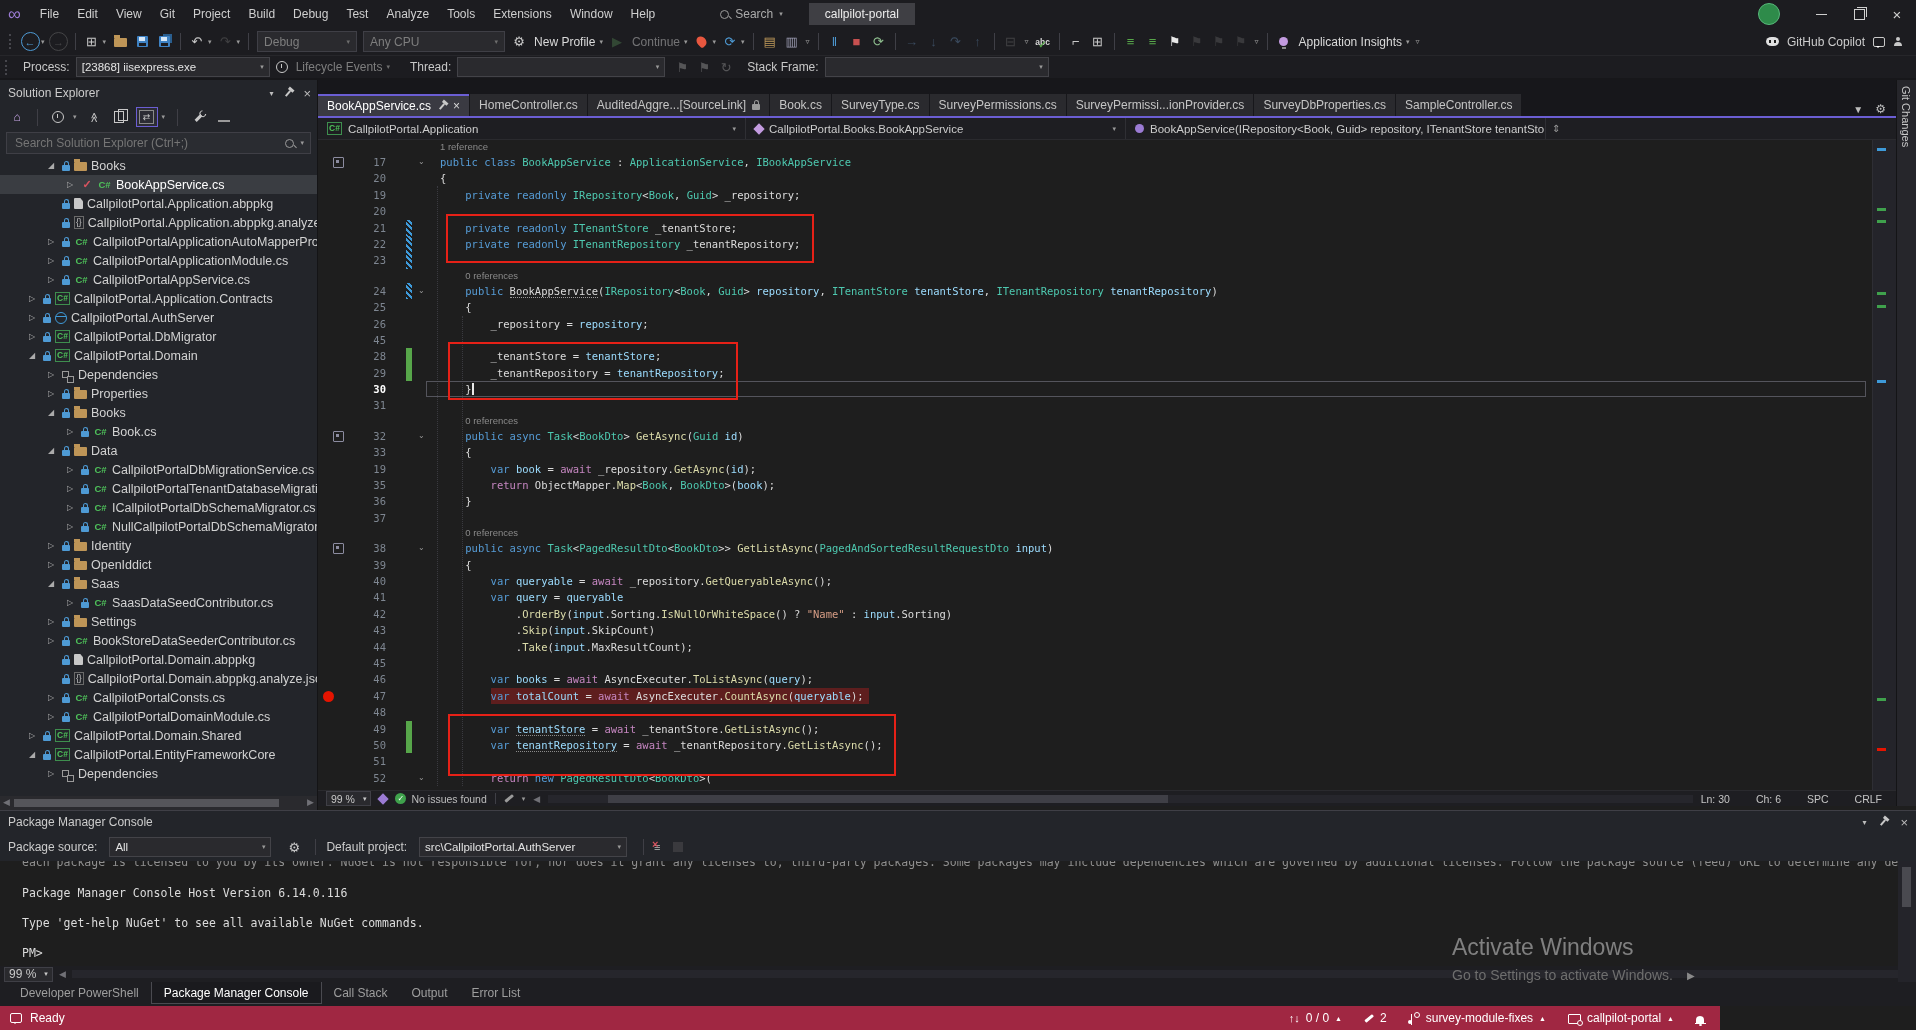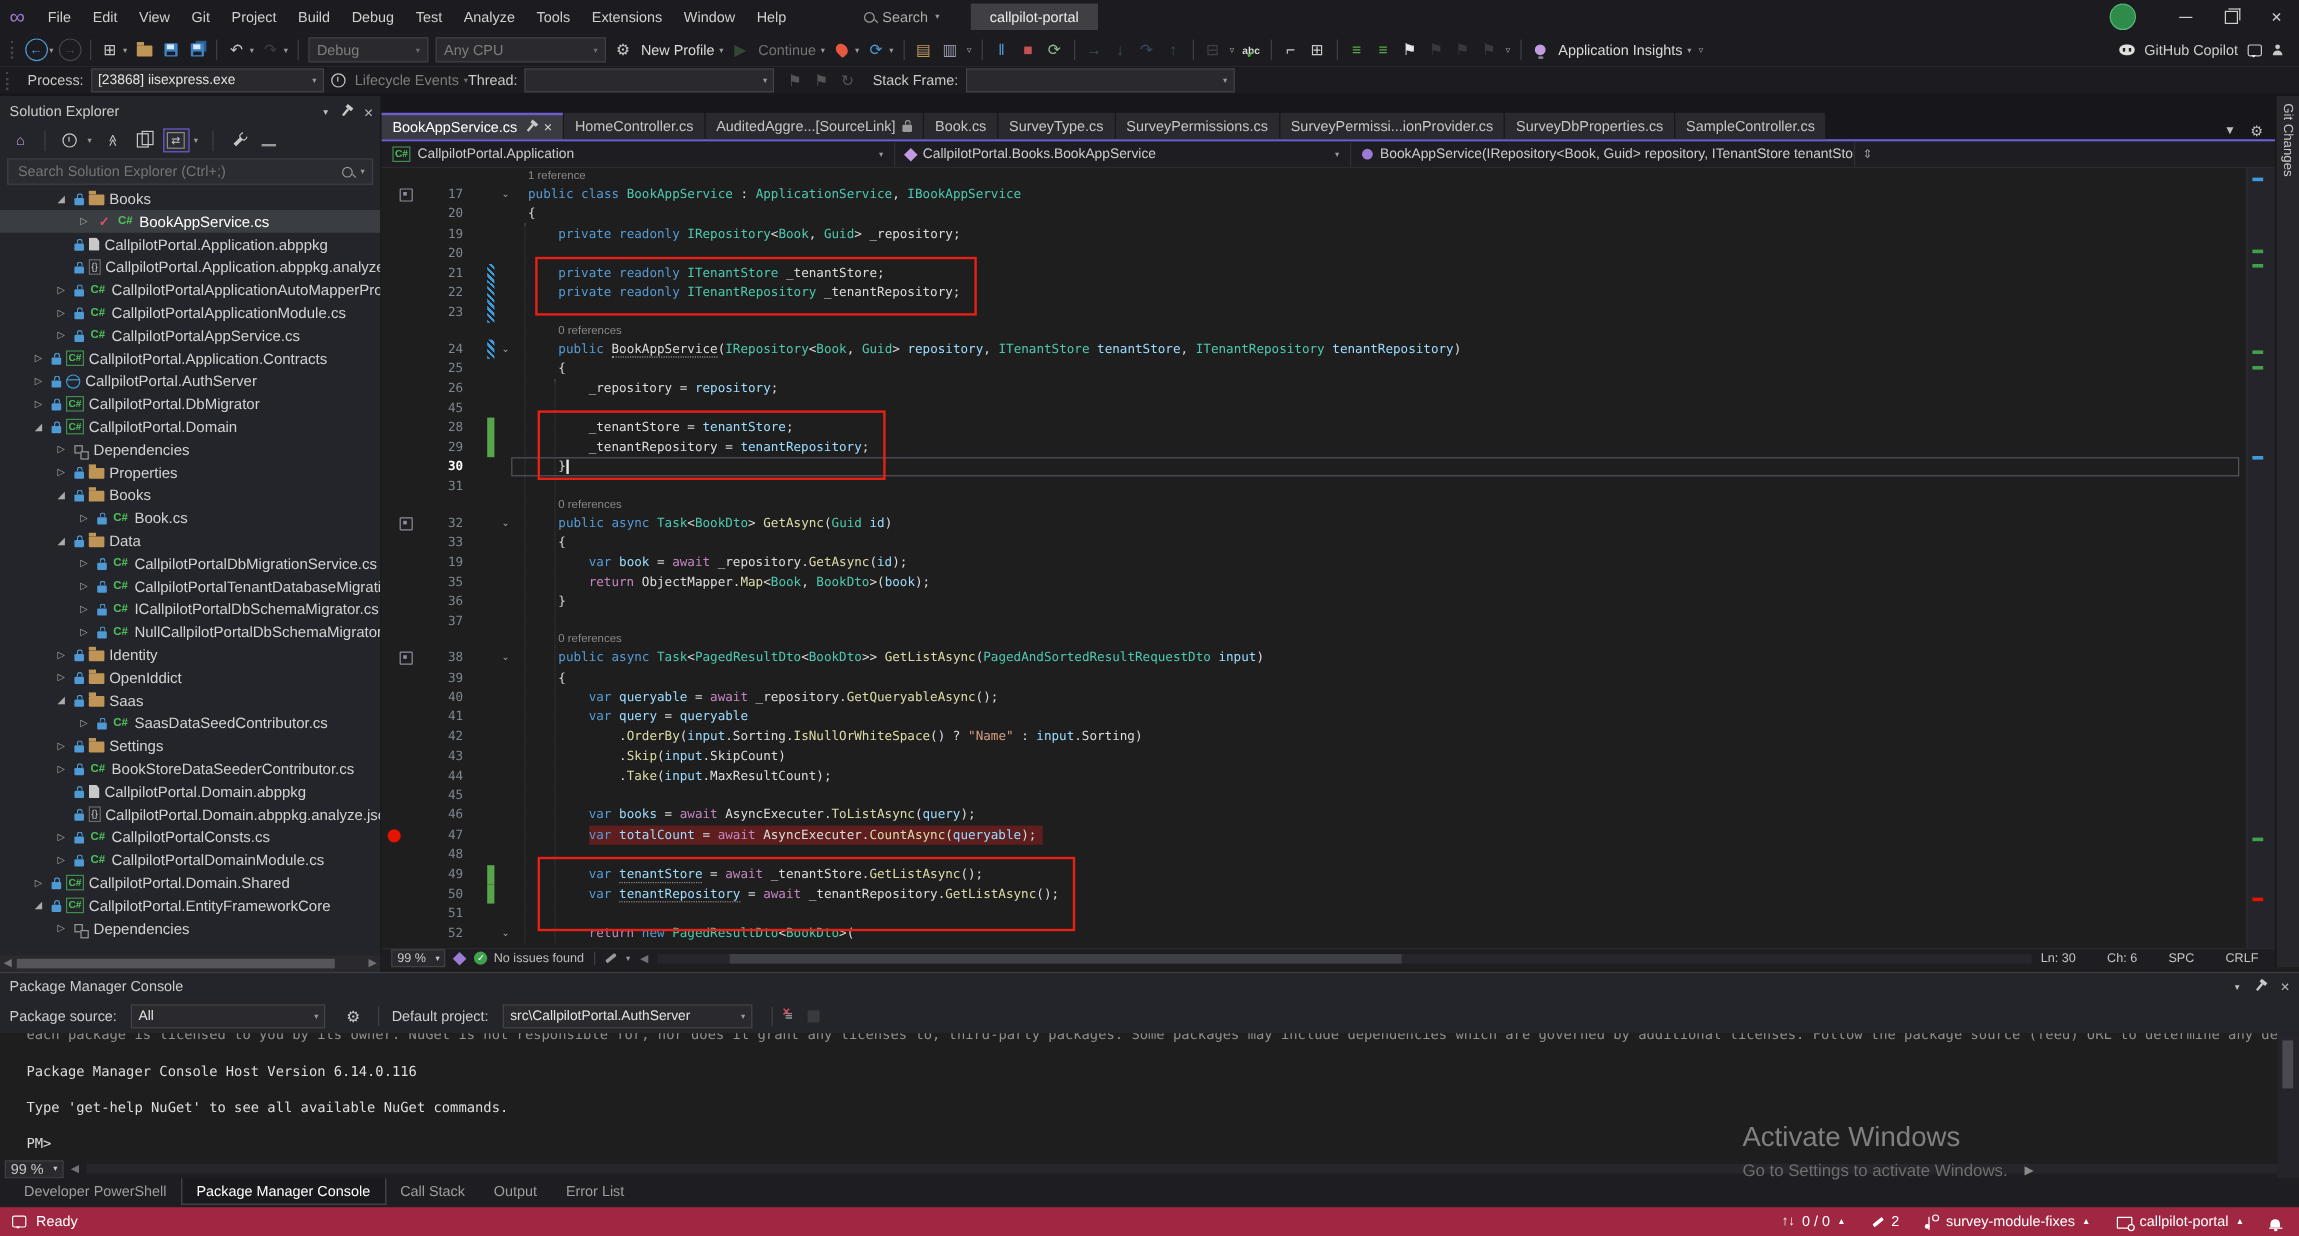--- a/index.html
+++ b/index.html
@@ -117,21 +117,21 @@
   .con-line.blank{height:14px;}
   .con-line.faded{height:10px;overflow:hidden;color:#8F8F8F;}
   .con-line.faded span{display:block;margin-top:-7px;}
   .con-zoom{position:absolute;left:0;bottom:0;right:18px;height:16px;background:#1E1E22;display:flex;align-items:center;gap:6px;padding-left:4px;}
   .con-vscroll{position:absolute;right:0;top:50px;width:18px;bottom:0;background:#24242A;}
   .con-vthumb{position:absolute;left:4px;top:6px;width:9px;height:40px;background:#4A4A50;}
   .paneltabs{position:absolute;left:0;top:982px;width:1916px;height:24px;background:#1E1E22;display:flex;align-items:flex-start;padding-left:8px;box-sizing:border-box;}
   .ptab{height:22px;display:flex;align-items:center;padding:0 12px;color:#9E9E9E;font-size:12px;}
   .ptab.active{color:#FFFFFF;border:1px solid #4A4A50;border-top:none;background:#1A1A1E;box-sizing:border-box;}
   
-  .statusbar{position:absolute;left:0;top:1006px;width:1916px;height:24px;background:#A02742;display:flex;align-items:center;color:#FFFFFF;}
+  .statusbar{position:absolute;left:0;top:1006px;width:1720px;height:24px;background:#A02742;display:flex;align-items:center;color:#FFFFFF;}
   .sb-left{display:flex;align-items:center;gap:8px;padding-left:10px;}
   .sb-right{margin-left:auto;display:flex;align-items:center;gap:22px;padding-right:16px;font-size:12px;}
   .sb-item{display:flex;align-items:center;gap:6px;}
   .sb-caret{font-size:7px;}
   .watermark{position:absolute;left:1452px;top:934px;color:#7E7E7E;z-index:9;}
   .watermark .w1{font-size:23px;color:#808080;}
   .watermark .w2{font-size:14px;color:#6E6E6E;margin-top:6px;display:flex;gap:14px;align-items:center;}
   
   .ic{display:inline-block;flex:none;}
   .i-folder{width:13px;height:9px;background:#BE9557;border-radius:1px;position:relative;margin-top:2px;}
@@ -375,21 +375,21 @@
   <div class="debugrow">
     <span class="tb-handle"></span>
     <span class="dbg-label">Process:</span>
     <div class="dbg-combo" style="width:182px">
       <span>[23868] iisexpress.exe</span>
       <span style="font-size:7px;color:#9A9A9A">▾</span>
     </div>
     <span class="ic i-clock"></span>
     <span class="dbg-label dimtxt">Lifecycle Events</span>
     <span style="font-size:7px;color:#6E6E6E;margin-left:4px">▾</span>
-    <span class="dbg-label" style="margin-left:0">Thread:</span>
+    <span class="dbg-label" style="margin-left:20px">Thread:</span>
     <div class="dbg-combo" style="width:196px">
       <span></span>
         <span style="font-size:7px;color:#9A9A9A">▾</span>
     </div>
     <span class="tb-btn dim" style="color:#9A9A9A">⚑</span>
     <span class="tb-btn dim" style="color:#9A9A9A">⚑</span>
     <span class="tb-btn dim" style="color:#9A9A9A">↻</span>
     <span class="dbg-label" style="margin-left:10px">Stack Frame:</span>
     <div class="dbg-combo" style="width:212px">
       <span></span>

